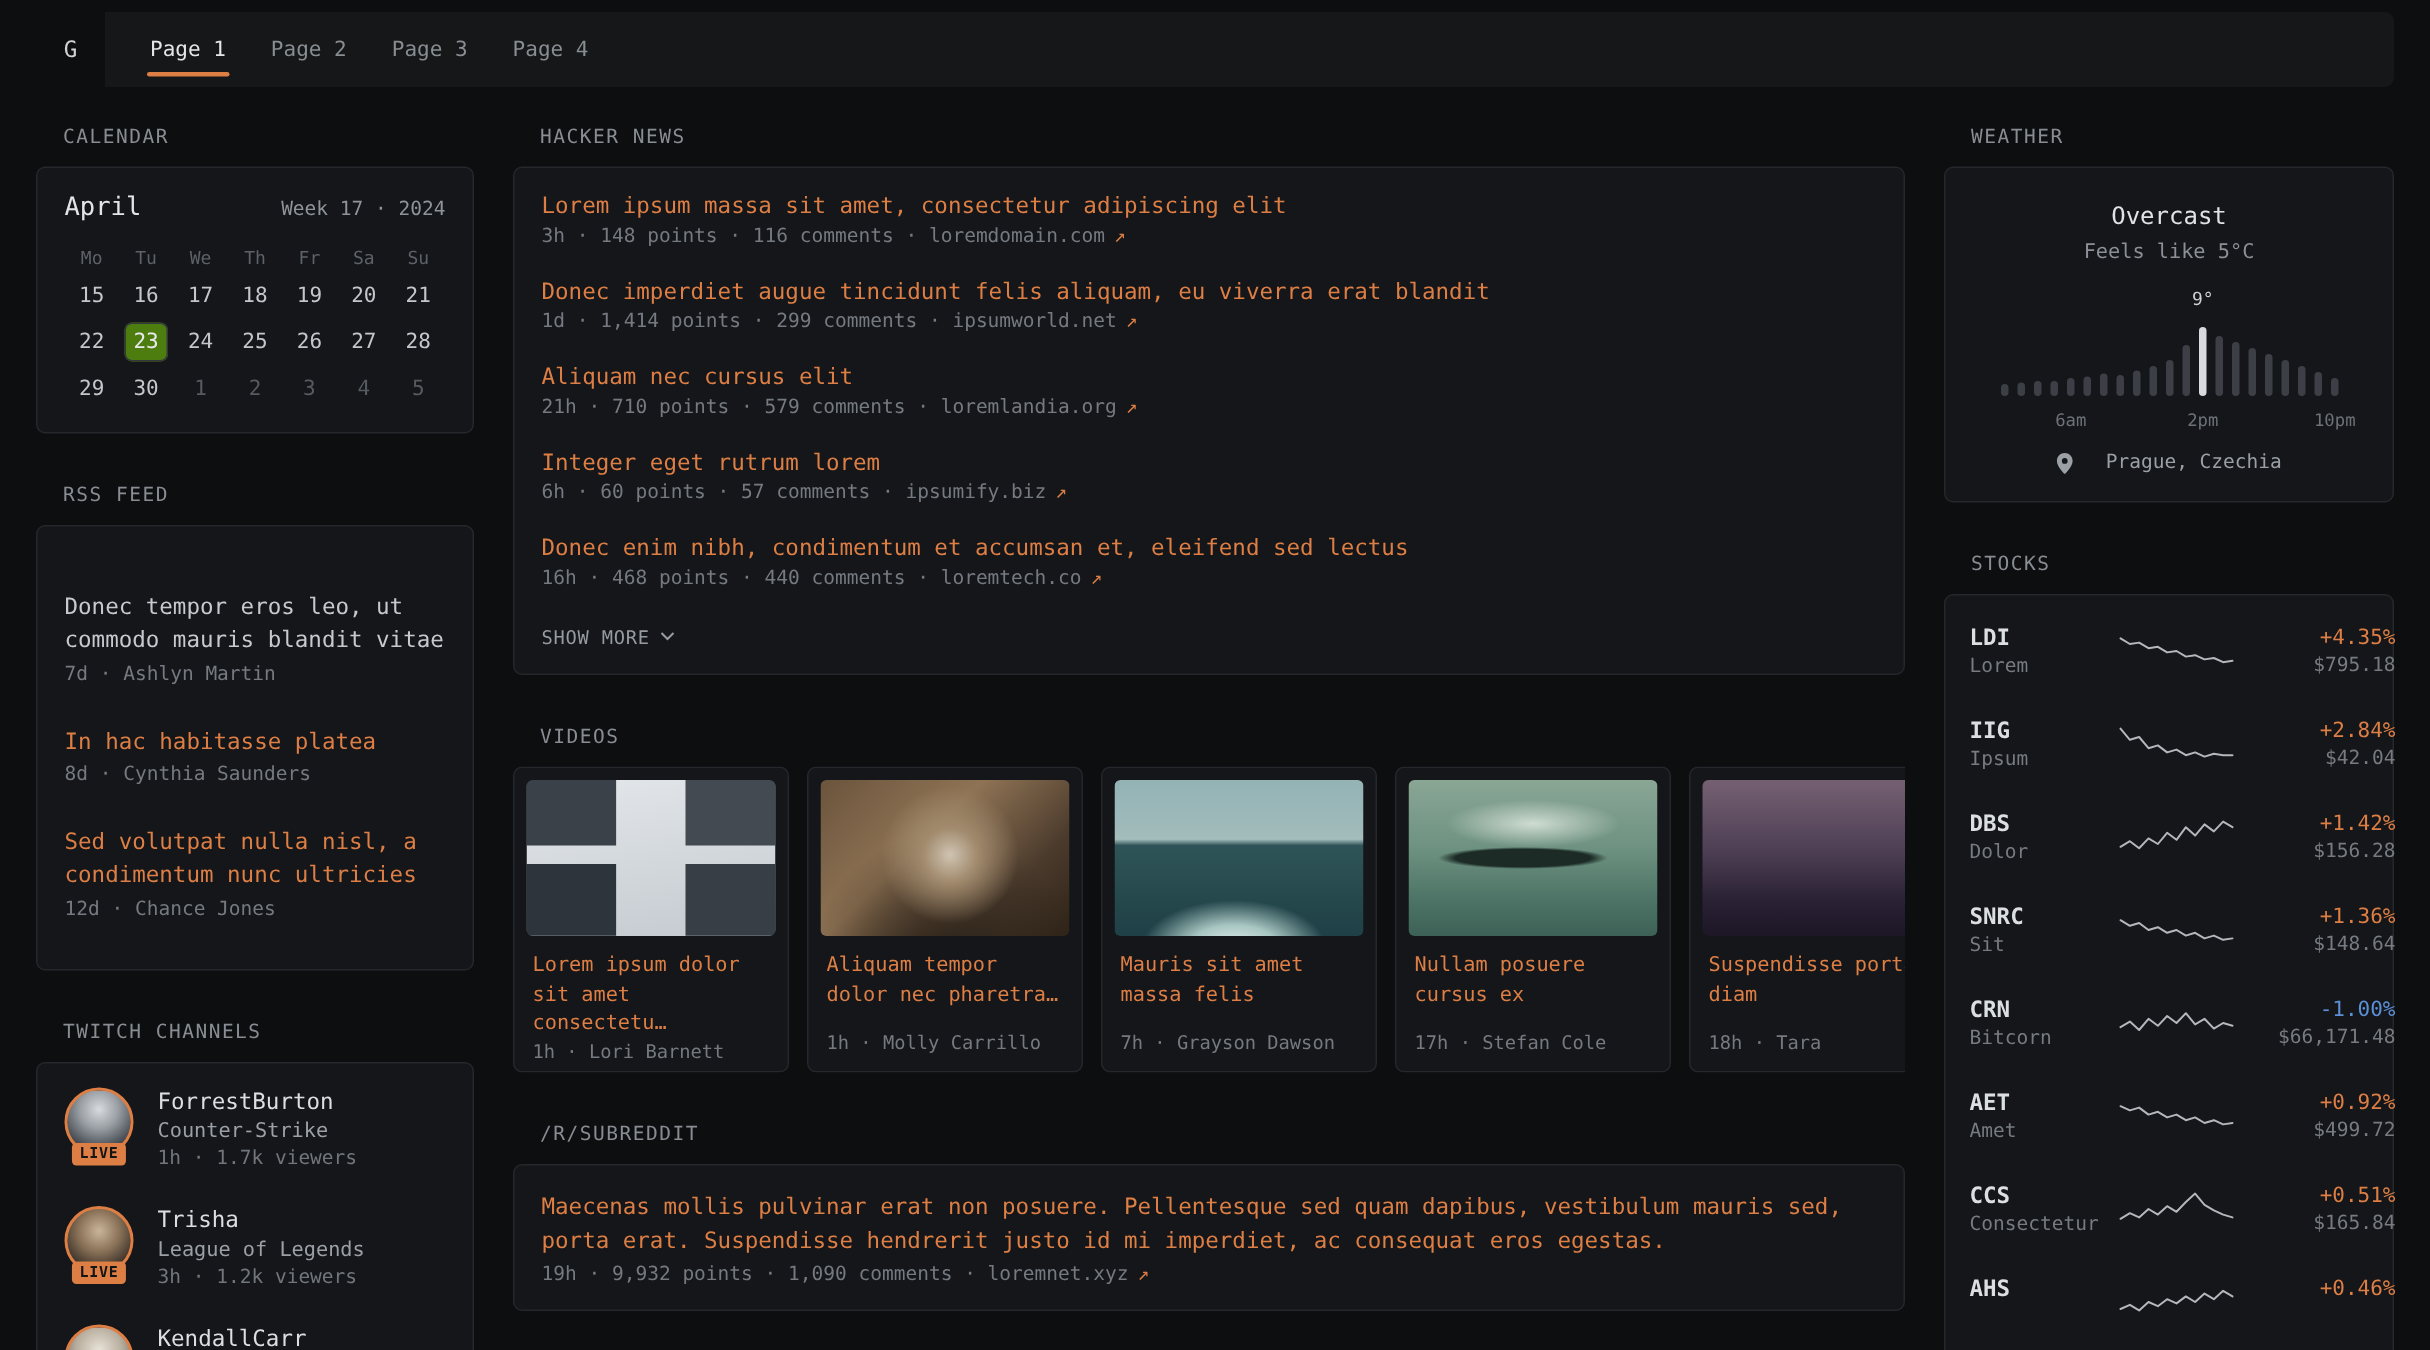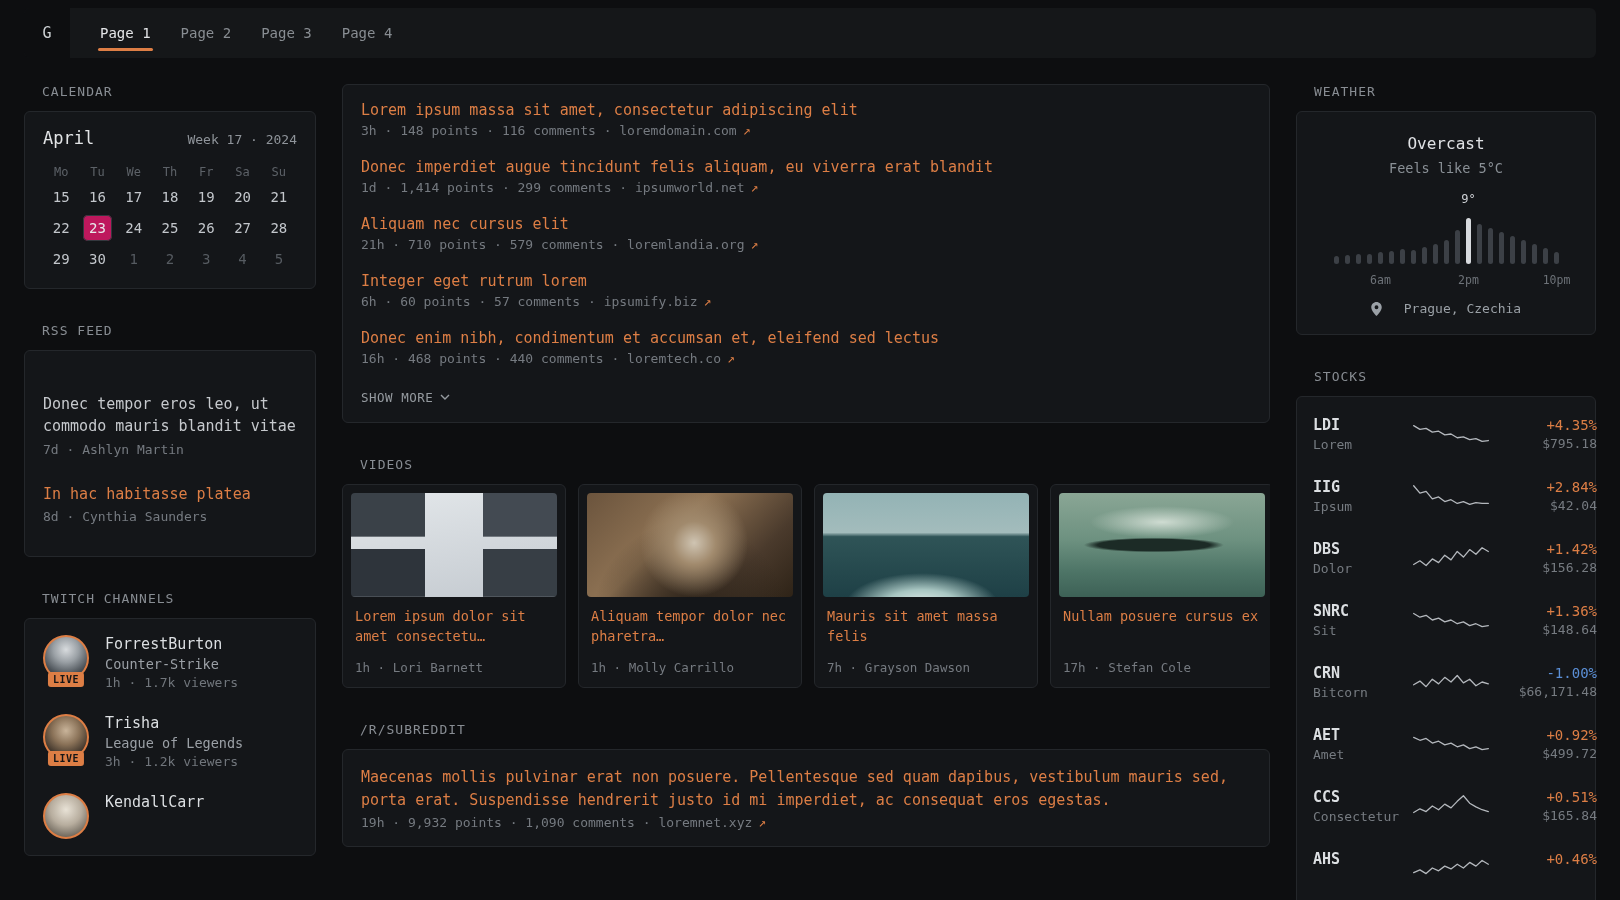--- a/index.html
+++ b/index.html
@@ -34,21 +34,21 @@
   .card{background:var(--card-bg);border:1px solid var(--card-border);border-radius:6px;padding:16px 18px;}
 
   
   .cal-head{display:flex;justify-content:space-between;align-items:baseline;margin-bottom:12px;}
   .cal-month{font-size:17px;color:#e2e4e6;}
   .cal-week{font-size:13px;color:#8f949a;}
   .cal-grid{display:grid;grid-template-columns:repeat(7,1fr);row-gap:5px;text-align:center;}
   .cal-dow{font-size:12px;color:#5d6268;padding:5px 0;}
   .cal-day{font-size:14px;color:#c3c7cc;padding:5px 0;margin:0 4px;border-radius:5px;}
   .cal-day.muted{color:#565b61;}
-  .cal-day.today{background:#be185d;color:#e8eaec;box-shadow:inset 0 0 0 1px #34383e;}
+  .cal-day.today{background:#4d7c0f;color:#e8eaec;box-shadow:inset 0 0 0 1px #34383e;}
 
   
   .feed-item{margin-bottom:16px;}
   .feed-title{font-size:15px;line-height:1.45;color:var(--accent);cursor:pointer;margin-top:27px;}
   .feed-title.visited{color:#c6c9cd;}
   .meta{font-size:13px;color:var(--muted);margin-top:4px;display:flex;align-items:flex-end;gap:6px;}
   .ext{color:var(--accent);font-size:13px;cursor:pointer;}
   .show-more{display:inline-flex;align-items:center;gap:7px;font-size:12.5px;letter-spacing:0.5px;color:#969ba0;cursor:pointer;margin-top:4px;}
   .show-more svg{stroke:#969ba0;}
 
@@ -64,21 +64,21 @@
   .ch-name{font-size:15px;color:#dcdfe2;}
   .ch-game{font-size:13.5px;color:#9ba0a6;margin-top:3px;}
   .ch-meta{font-size:13px;color:#71767c;margin-top:3px;}
 
   
   .hn-item{margin-bottom:20px;}
   .hn-title{font-size:15px;color:var(--accent);cursor:pointer;}
 
   
   .video-row{display:flex;gap:12px;overflow:hidden;}
-  .video-card{width:224px;height:204px;flex:none;background:var(--card-bg);border:1px solid var(--card-border);border-radius:6px;padding:8px;display:flex;flex-direction:column;}
+  .video-card{width:184px;height:204px;flex:none;background:var(--card-bg);border:1px solid var(--card-border);border-radius:6px;padding:8px;display:flex;flex-direction:column;}
   .thumb{height:104px;border-radius:4px;margin-bottom:10px;flex:none;cursor:pointer;}
   .video-card:nth-of-type(1) .thumb{background:
     linear-gradient(#3a4148,#3a4148) left top/36% 42% no-repeat,
     linear-gradient(#434a52,#434a52) right top/36% 42% no-repeat,
     linear-gradient(#2e343b,#2e343b) left bottom/36% 46% no-repeat,
     linear-gradient(#373e45,#373e45) right bottom/36% 46% no-repeat,
     linear-gradient(170deg,#e3e7ea,#c4cad0);}
   .video-card:nth-of-type(2) .thumb{background:
     radial-gradient(circle at 52% 48%,#cfc4b2 0%,#a18a6d 18%,rgba(0,0,0,0) 45%),
     radial-gradient(circle at 50% 120%,#2a2118 0%,rgba(0,0,0,0) 60%),
@@ -227,20 +227,26 @@
               </div>
             </div>
 
             <div class="feed-item">
               <div class="feed-title">In hac habitasse platea</div>
               <div class="meta">
                 <span>8d · Cynthia Saunders</span>
               </div>
             </div>
 
+            <div class="feed-item">
+              <div class="feed-title">Sed volutpat nulla nisl, a condimentum nunc ultricies</div>
+              <div class="meta">
+                <span>12d · Chance Jones</span>
+              </div>
+            </div>
           </div>
       </div>
 
       <div class="sec">
         <h2 class="sec-title">Twitch Channels</h2>
         <div class="card">
 
             <div class="channel">
               <div class="avatar-wrap">
                 <div class="avatar"></div>
@@ -277,20 +283,21 @@
               </div>
             </div>
           </div>
       </div>
 
     </section>
 
     <section class="col-mid">
 
       <div class="sec">
+        <h2 class="sec-title">Hacker News</h2>
         <div class="card">
           <div>
 
               <div class="hn-item">
                 <div class="hn-title">Lorem ipsum massa sit amet, consectetur adipiscing elit</div>
                 <div class="meta">
                   <span>3h · 148 points · 116 comments · loremdomain.com</span>
                   <span class="ext">↗</span>
                 </div>
               </div>

